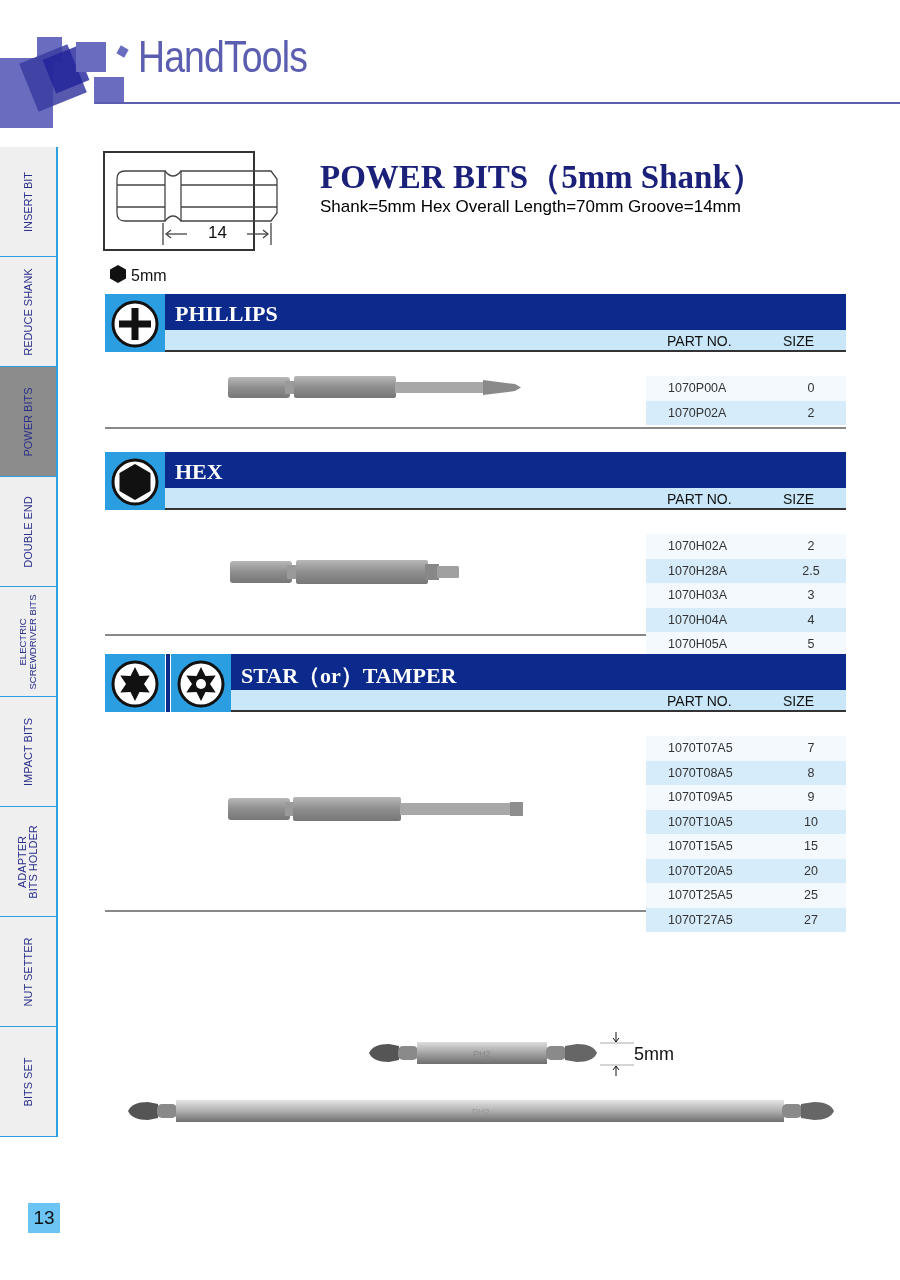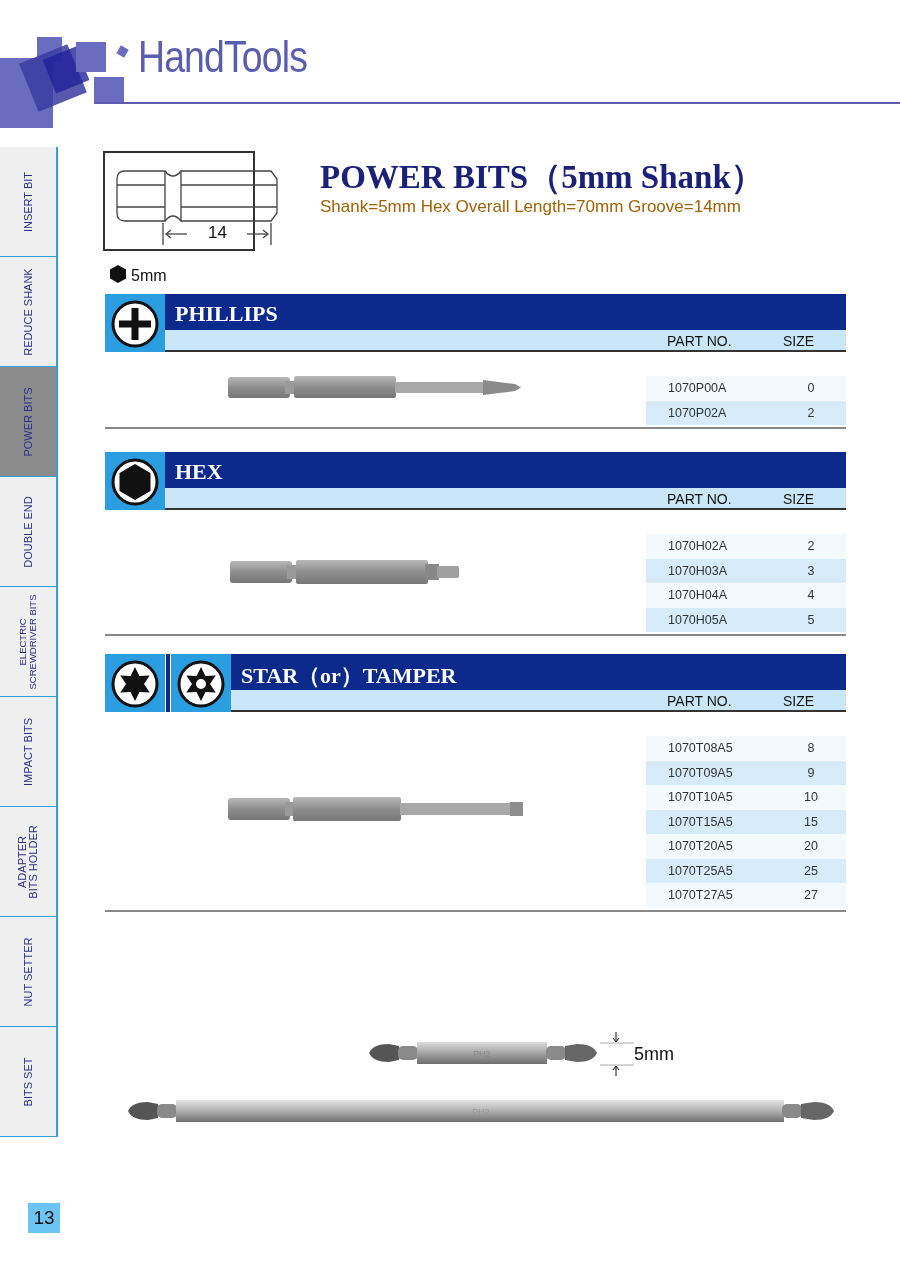--- a/index.html
+++ b/index.html
@@ -23,21 +23,21 @@
   .tab-label span { display:block; }
 
   .page-num { position:absolute; left:28px; top:1203px; width:32px; height:30px; background:#6cc4f4;
               font-size:19px; color:#111; text-align:center; line-height:30px; }
 
   
   .diagram { position:absolute; left:103px; top:151px; width:152px; height:100px; border:2px solid #333; box-sizing:border-box; background:#fff; }
   .diagram svg { position:absolute; left:0; top:0; }
   .title { position:absolute; left:320px; top:155px; font-family:"Liberation Serif", serif; font-weight:bold;
            font-size:33px; color:#1b2079; white-space:nowrap; }
-  .subtitle { position:absolute; left:320px; top:197px; font-size:17px; color:#a16207; white-space:nowrap; }
+  .subtitle { position:absolute; left:320px; top:197px; font-size:17px; color:#000000; white-space:nowrap; }
   .hexnote { position:absolute; left:108px; top:264px; font-size:16px; color:#111; }
   .hexnote svg { vertical-align:-3px; margin-right:3px; }
 
   
   .section { position:absolute; left:105px; width:741px; }
   .sec-head { position:relative; height:58px; }
   .icon-box { position:absolute; top:0; width:60px; height:58px; background:#2b9ee2; }
   .icon-box svg { position:absolute; left:6px; top:6px; }
   .bar-dark { position:absolute; top:0; height:36px; right:0; background:#0b2a8c; }
   .bar-light { position:absolute; top:36px; height:22px; right:0; background:#c9e7f8; border-bottom:2px solid #333; box-sizing:border-box; }
@@ -231,20 +231,24 @@
       <rect x="71" y="5" width="132" height="24" rx="2" fill="url(#g2)"></rect>
       <rect x="200" y="9" width="14" height="16" fill="#888"></rect>
       <rect x="212" y="11" width="22" height="12" rx="1.5" fill="#a0a0a0"></rect>
     </svg>
     <div class="rows">
       <div class="row">
           <span class="p">1070H02A</span>
           <span class="s">2</span>
         </div>
       <div class="row">
+          <span class="p">1070H28A</span>
+          <span class="s">2.5</span>
+        </div>
+      <div class="row">
           <span class="p">1070H03A</span>
           <span class="s">3</span>
         </div>
       <div class="row">
           <span class="p">1070H04A</span>
           <span class="s">4</span>
         </div>
       <div class="row">
           <span class="p">1070H05A</span>
           <span class="s">5</span>
@@ -286,20 +290,24 @@
             <stop offset="1" stop-color="#777"></stop>
           </linearGradient>
         </defs>
       <rect x="3" y="6" width="62" height="22" rx="3" fill="url(#g3)"></rect>
       <rect x="60" y="10" width="12" height="14" fill="#9a9a9a"></rect>
       <rect x="68" y="5" width="108" height="24" rx="2" fill="url(#g3)"></rect>
       <rect x="175" y="11" width="122" height="12" fill="#a8a8a8"></rect>
       <rect x="285" y="10" width="13" height="14" fill="#8e8e8e"></rect>
     </svg>
     <div class="rows">
+      <div class="row">
+          <span class="p">1070T07A5</span>
+          <span class="s">7</span>
+        </div>
       <div class="row">
           <span class="p">1070T08A5</span>
           <span class="s">8</span>
         </div>
       <div class="row">
           <span class="p">1070T09A5</span>
           <span class="s">9</span>
         </div>
       <div class="row">
           <span class="p">1070T10A5</span>

